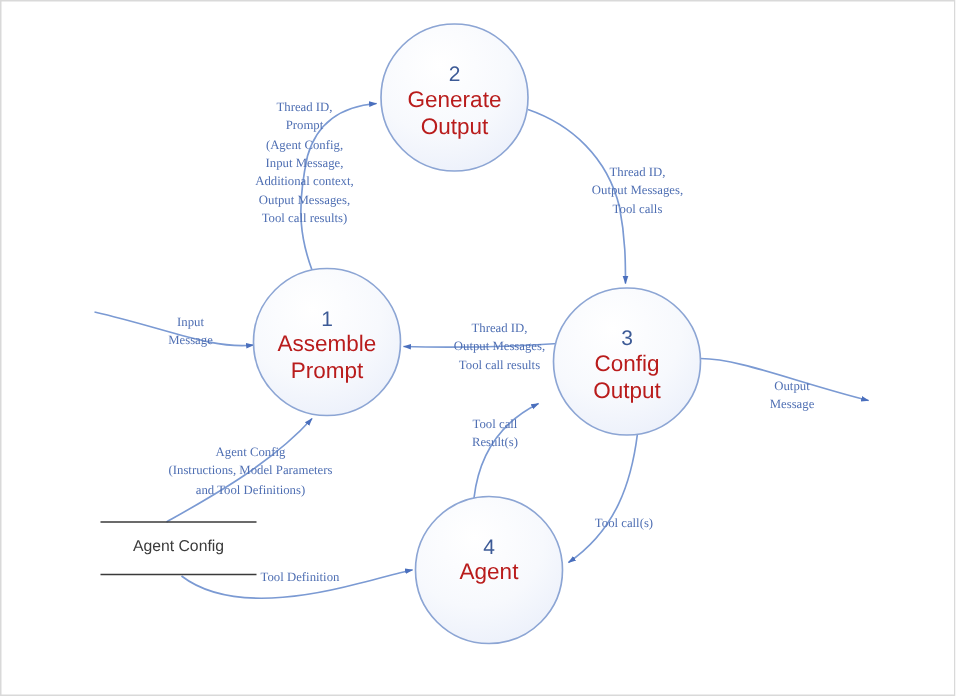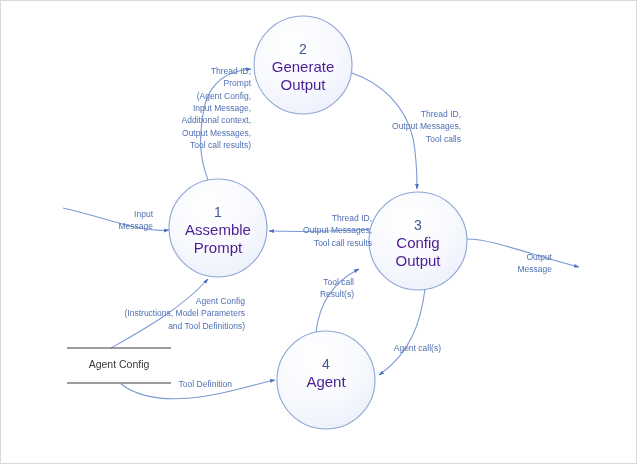--- a/index.html
+++ b/index.html
@@ -36,29 +36,29 @@
     user-select: none;
   }
   .node-num {
     display: block;
     font-size: 14px;
     color: #3c5a96;
   }
   .node-text {
     display: block;
     font-size: 15px;
-    color: #4c1d95;
+    color: #b91c1c;
   }
   .flow-label {
     position: absolute;
     color: #4f6fb3;
-    font-family: Liberation Sans, sans-serif;
+    font-family: Liberation Serif, serif;
     font-size: 8.5px;
     line-height: 1.45;
-    text-align: right;
+    text-align: center;
     white-space: pre-line;
     user-select: none;
   }
   .store-label {
     position: absolute;
     color: #3a3a3a;
     font-family: "Liberation Sans", sans-serif;
     font-size: 10.5px;
     text-align: center;
     user-select: none;
@@ -155,21 +155,21 @@
 Output Messages,
 Tool calls</div>
 
   <div class="flow-label" style="left:293px; top:211px; width:78px;">Thread ID,
 Output Messages,
 Tool call results</div>
 
   <div class="flow-label" style="left:503px; top:250px; width:48px;">Output
 Message</div>
 
-  <div class="flow-label" style="left:390px; top:341px; width:50px;">Agent call(s)</div>
+  <div class="flow-label" style="left:390px; top:341px; width:50px;">Tool call(s)</div>
 
   <div class="flow-label" style="left:305px; top:275px; width:48px;">Tool call
 Result(s)</div>
 
   <div class="flow-label" style="left:88px; top:294px; width:156px;">Agent Config
 (Instructions, Model Parameters
 and Tool Definitions)</div>
 
   <div class="flow-label" style="left:167px; top:377px; width:64px;">Tool Definition</div>
 

